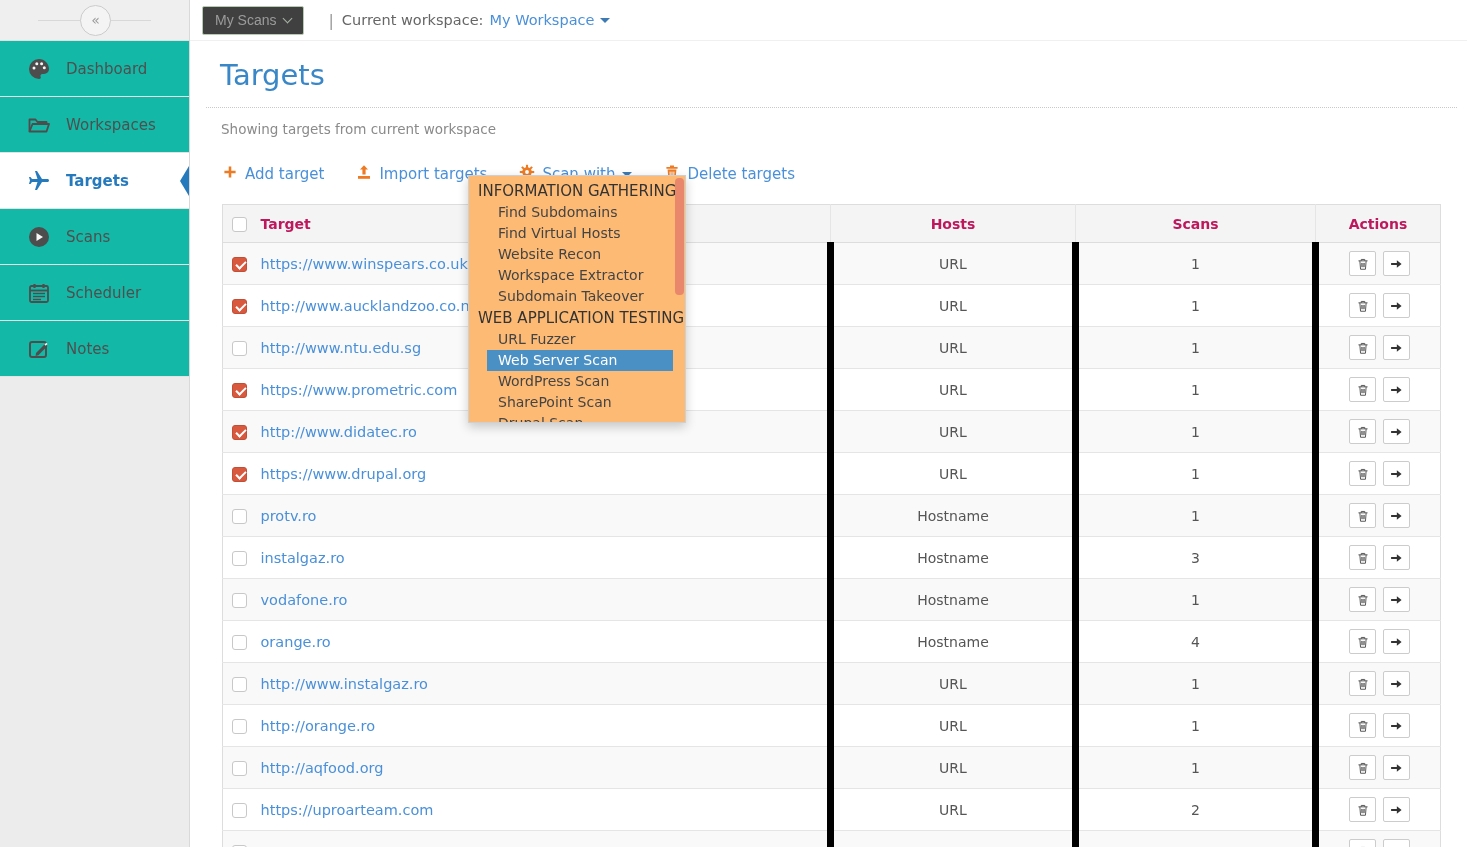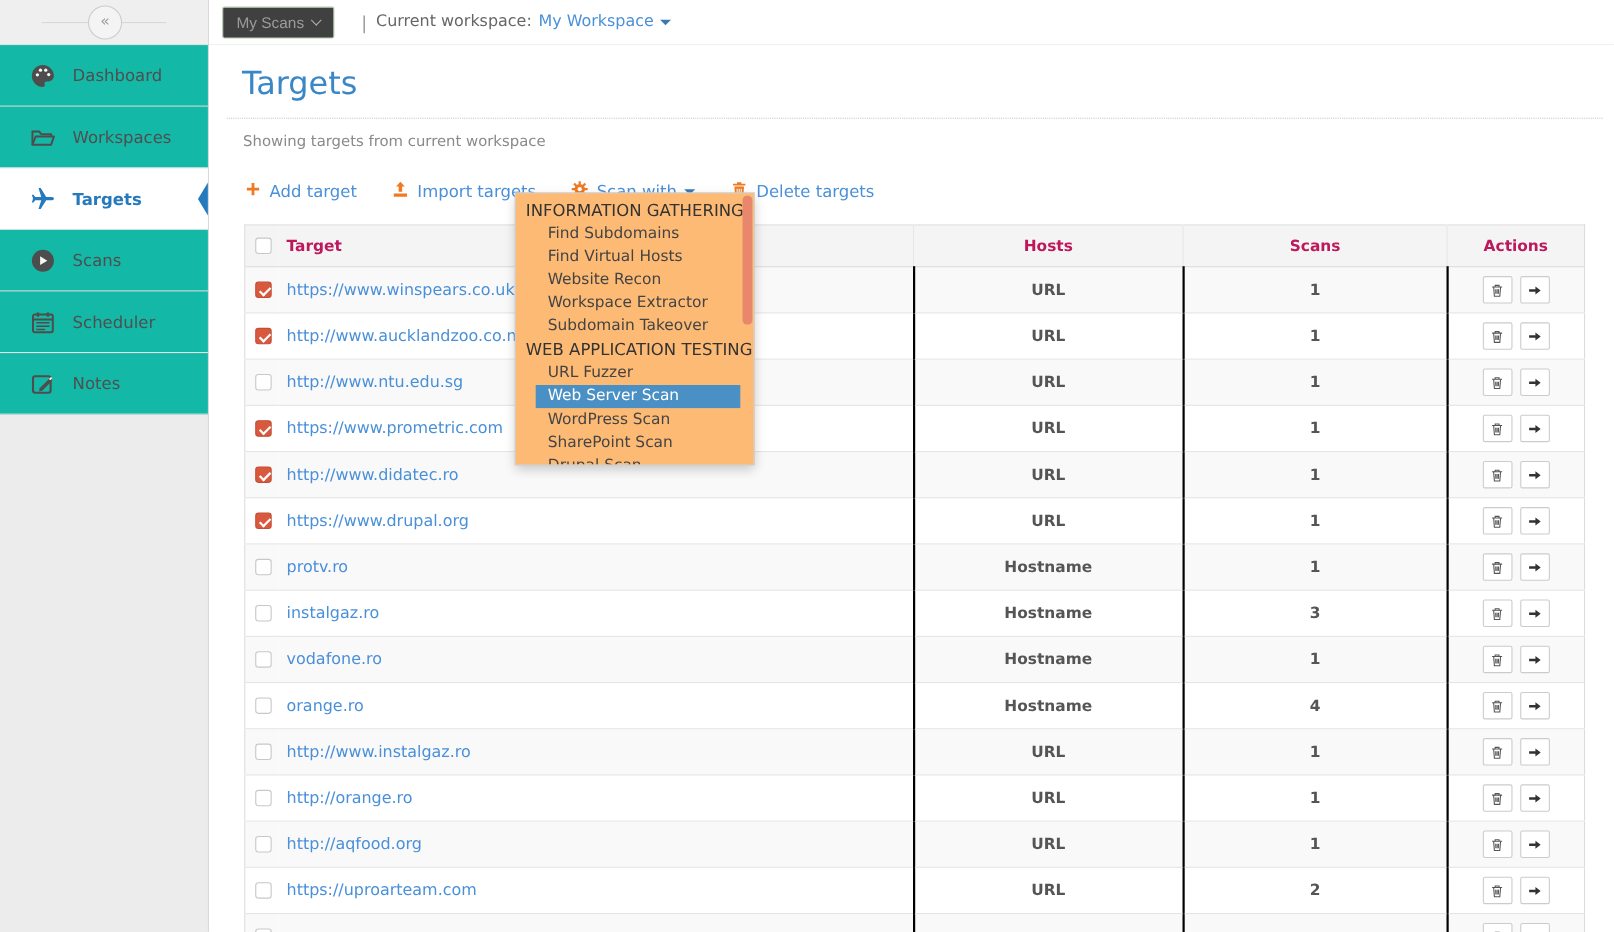--- a/index.html
+++ b/index.html
@@ -53,21 +53,21 @@
   col.c1{width:30px} col.c2{width:578px} col.c3{width:245px} col.c4{width:240px} col.c5{width:125px}
   thead th { height:38px; background:#f4f4f4; color:#be185d; font-size:14px; font-weight:600;
     border-bottom:1px solid #ddd; }
   thead th.h-target { text-align:left; padding-left:8px; }
   thead th.h-check { padding-left:9px; text-align:left; }
   tbody td { height:42px; border-top:1px solid #e5e5e5; font-size:14px; color:#555; }
   tbody tr:nth-child(odd) { background:#f9f9f9; }
   tbody tr:nth-child(even) { background:#fff; }
   td.c-check { padding-left:9px; }
   td.c-target { padding-left:8px; }
-  td.c-type, td.c-scans, td.c-actions { text-align:center; border-left:2px solid #000000;font-weight:bold; }
+  td.c-type, td.c-scans, td.c-actions { text-align:center; border-left:7px solid #000000; }
   a.tlink { color:#4a90d9; text-decoration:none; font-size:14.5px; }
   .cb { display:inline-block; width:15px; height:15px; background:#fff; border:1px solid #c8c8c8;
     border-radius:3px; vertical-align:middle; cursor:pointer; position:relative; }
   .cb.checked { background:#d9593f; border-color:#c14e37; }
   .cb.checked::after { content:""; position:absolute; left:3px; top:3.5px; width:8px; height:4px;
     border-left:2px solid #fff; border-bottom:2px solid #fff; transform:rotate(-45deg); }
   .abtn { display:inline-flex; align-items:center; justify-content:center; width:27px; height:25px;
     background:#fff; border:1px solid #ccc; border-radius:2px; margin:0 1px; cursor:pointer; vertical-align:middle; }
   .abtn svg { width:14px; height:14px; }
 

